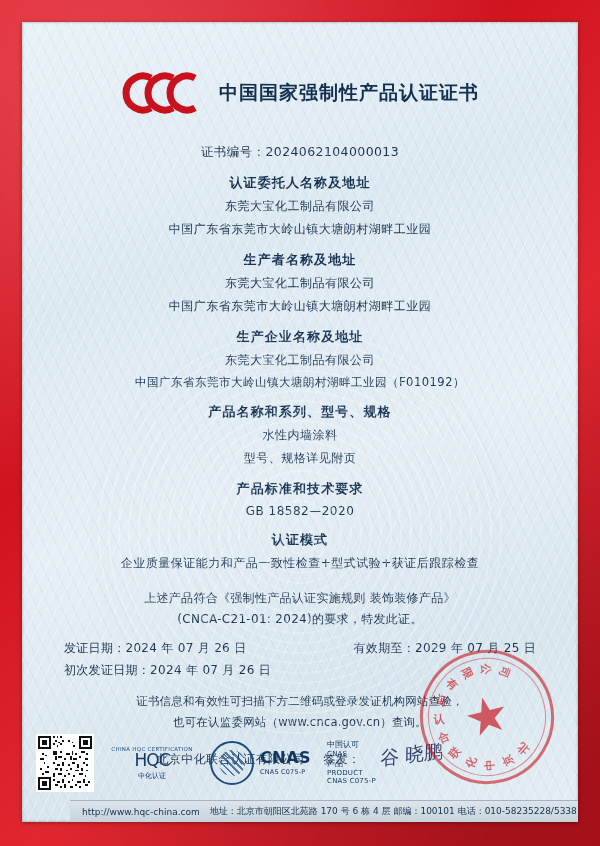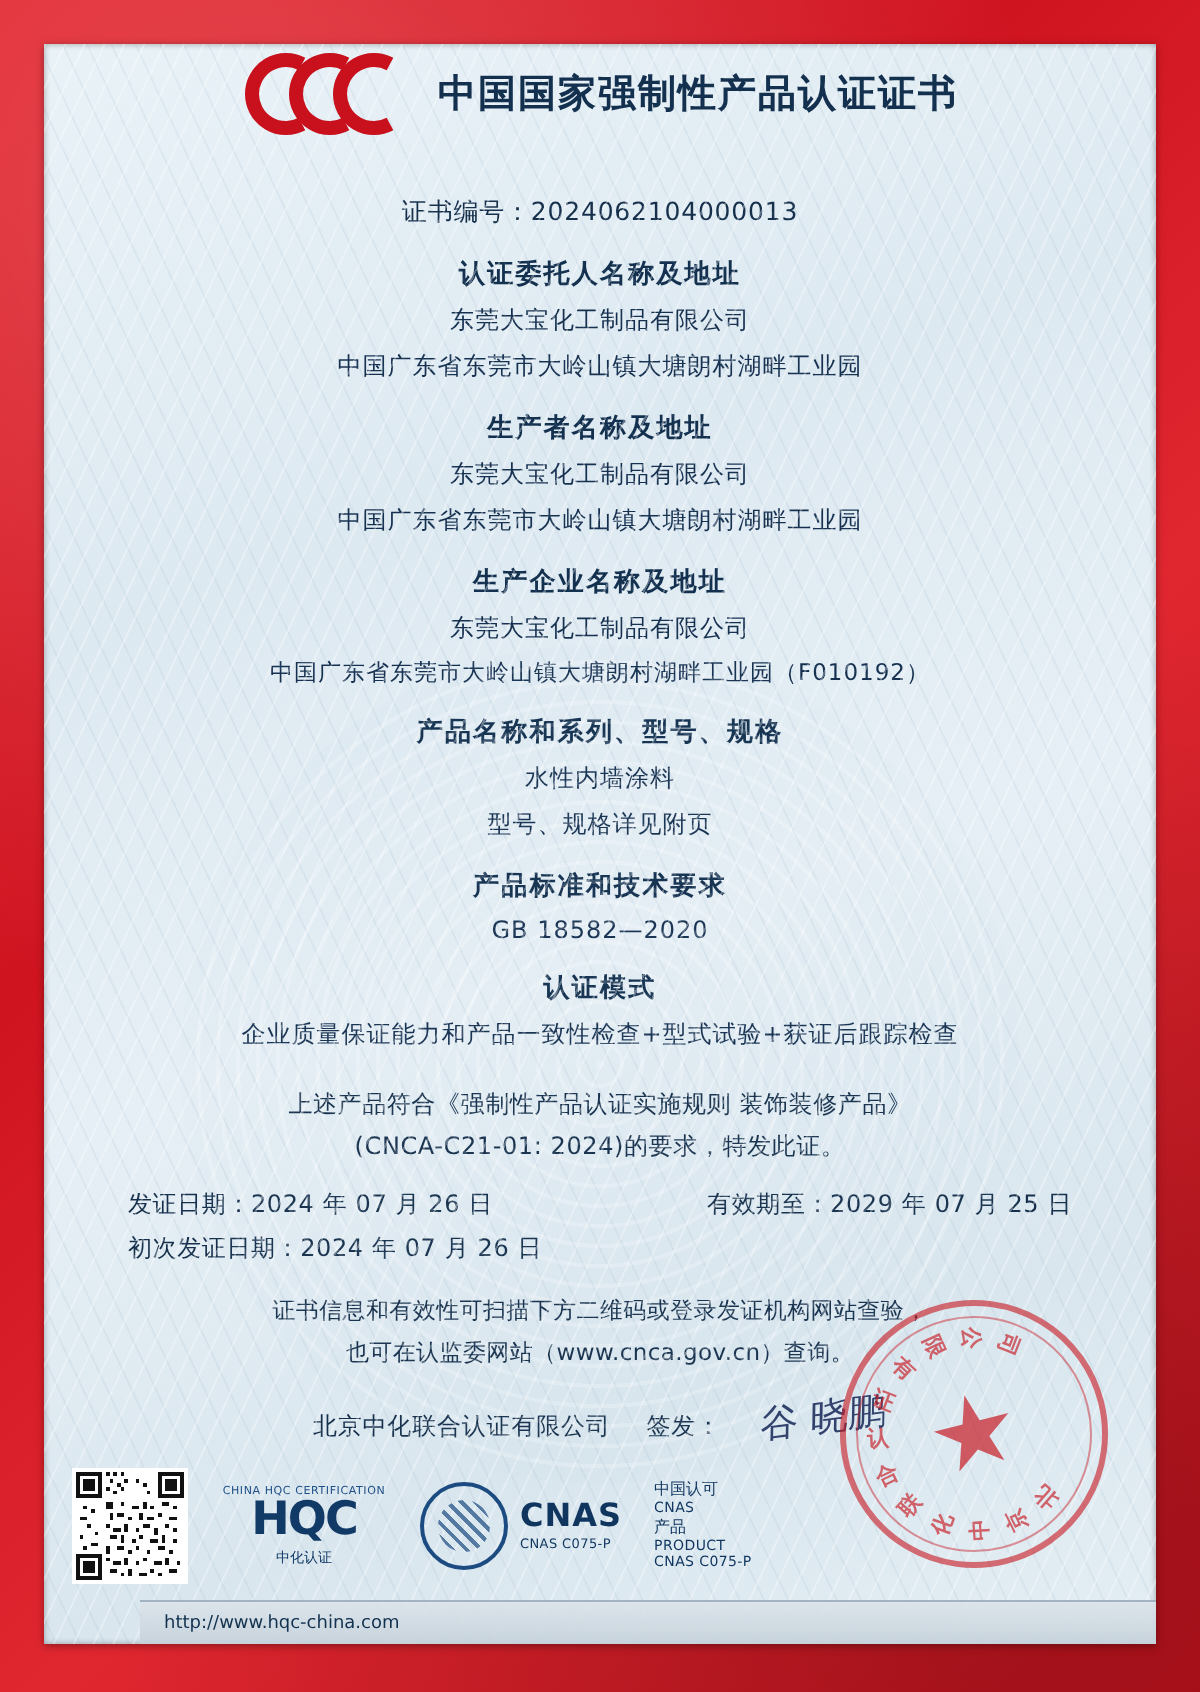--- a/index.html
+++ b/index.html
@@ -68,20 +68,21 @@
     pointer-events: none;
   }
 
   
   .header {
     position: relative;
     display: flex;
     align-items: center;
     justify-content: center;
     gap: 14px;
+    padding-top: 46px;
   }
   .ccc-logo {
     width: 84px;
     height: 50px;
     position: relative;
     flex: none;
   }
   .ccc-logo svg { display: block; }
   .main-title {
     font-family: "DejaVu Sans", "Liberation Sans", sans-serif;
@@ -266,22 +267,22 @@
   }
   .hqc .ring {
     font-family: "DejaVu Sans", "Liberation Sans", sans-serif;
     font-size: 5.5px;
     letter-spacing: .3px;
     color: #1d4f86;
     white-space: nowrap;
   }
   .hqc .brand {
     font-family: "DejaVu Sans", "Liberation Sans", sans-serif;
-    font-size: 23px;
-    font-weight: bold;
+    font-size: 17px;
+    font-weight: normal;
     color: #123a66;
     line-height: 1;
     letter-spacing: -1px;
   }
   .hqc .sub {
     font-family: Liberation Mono, monospace;
     font-size: 7px;
     color: #123a66;
     margin-top: 2px;
   }
@@ -592,17 +593,18 @@
           <div class="cn">中国认可</div>
           <div class="en">CNAS</div>
           <div class="cn">产品</div>
           <div class="en">PRODUCT</div>
           <div class="en">CNAS C075-P</div>
         </div>
       </div>
 
       <div class="footer-bar">
         <span class="url">http://www.hqc-china.com</span>
+        <span>地址：北京市朝阳区北苑路 170 号 6 栋 4 层  邮编：100101  电话：010-58235228/5338</span>
       </div>
     </div>
 
   </div>
 </div>
 
 </body></html>

